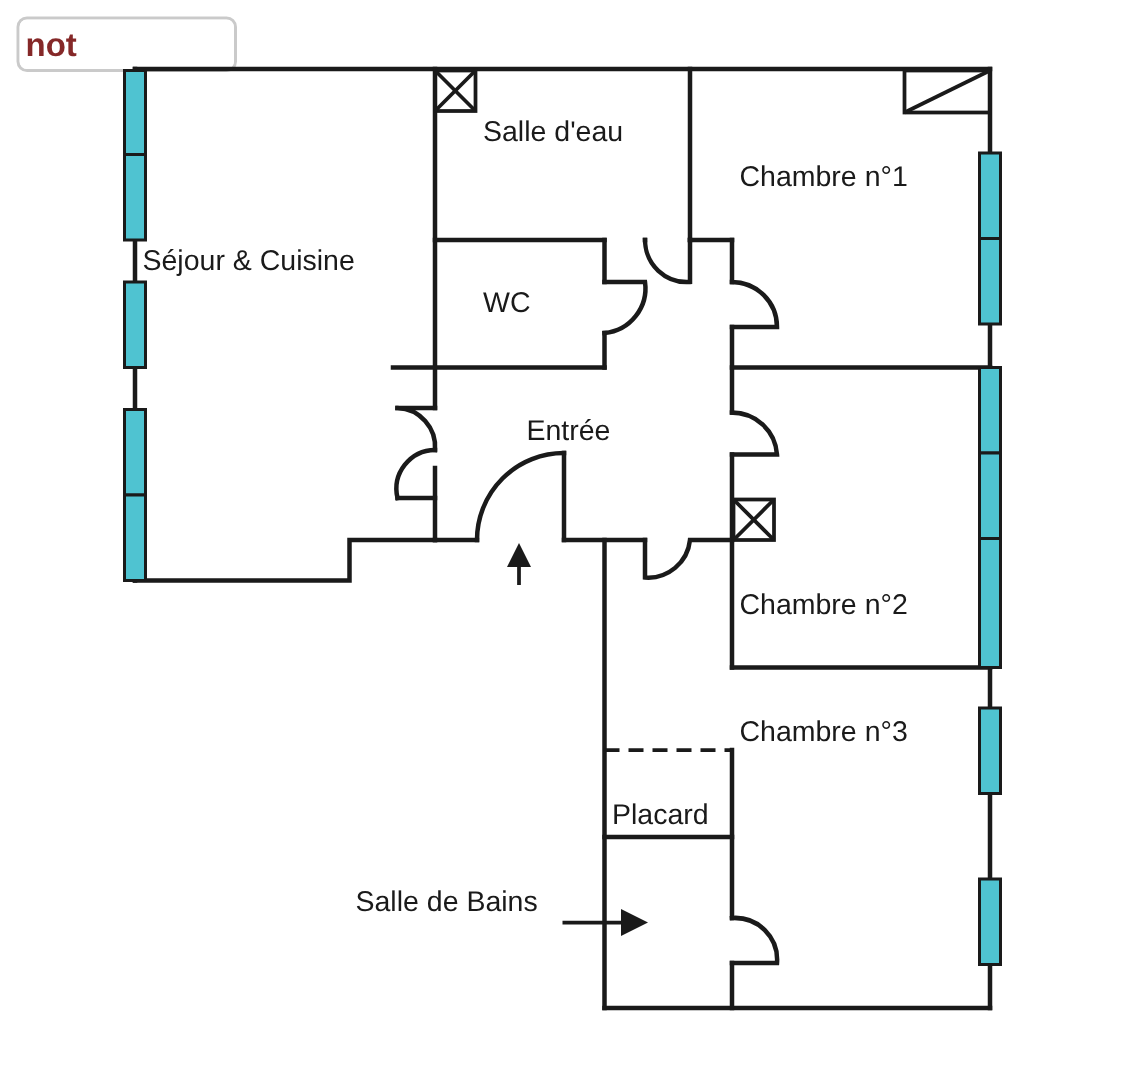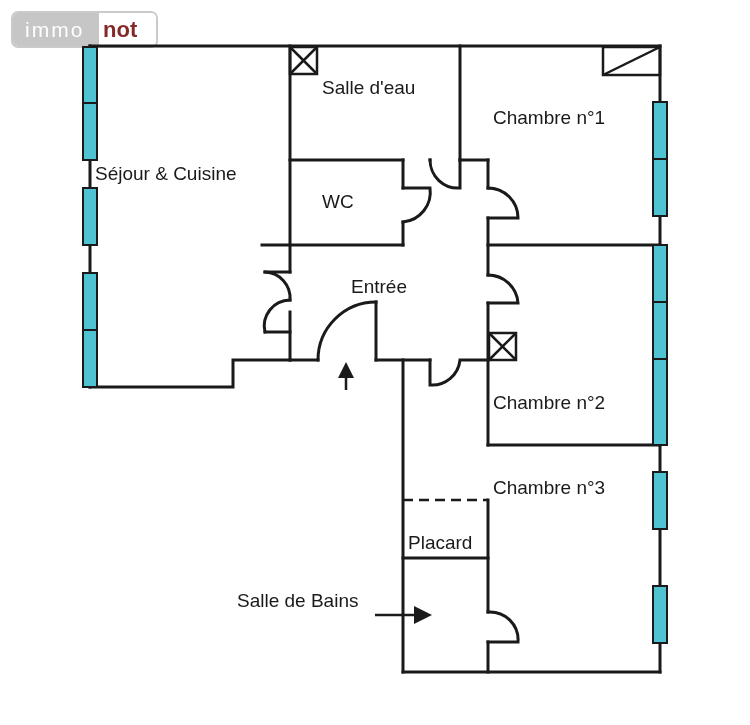--- a/index.html
+++ b/index.html
@@ -14,21 +14,20 @@
     svg { position: absolute; left: 0; top: 0; }
     .wall { stroke: #1a1a1a; stroke-width: 3; fill: none; stroke-linecap: square; }
     .thin { stroke: #1a1a1a; stroke-width: 2.5; fill: none; }
     .win { fill: #4fc3d1; stroke: #1a1a1a; stroke-width: 2; }
     .lbl { font-family: "Liberation Sans", sans-serif; font-size: 19px; fill: #1a1a1a; }
   </style>
 </head>
 <body>
 
 <div class="logo">
-  <div class="logo-left">immo</div>
   <div class="logo-right">not</div>
 </div>
 
 <svg width="750" height="725" viewBox="0 0 750 725">
 
   <g>
 
     <line class="wall" x1="90" y1="46" x2="660" y2="46"></line>
 
     <line class="wall" x1="90" y1="46" x2="90" y2="387"></line>

